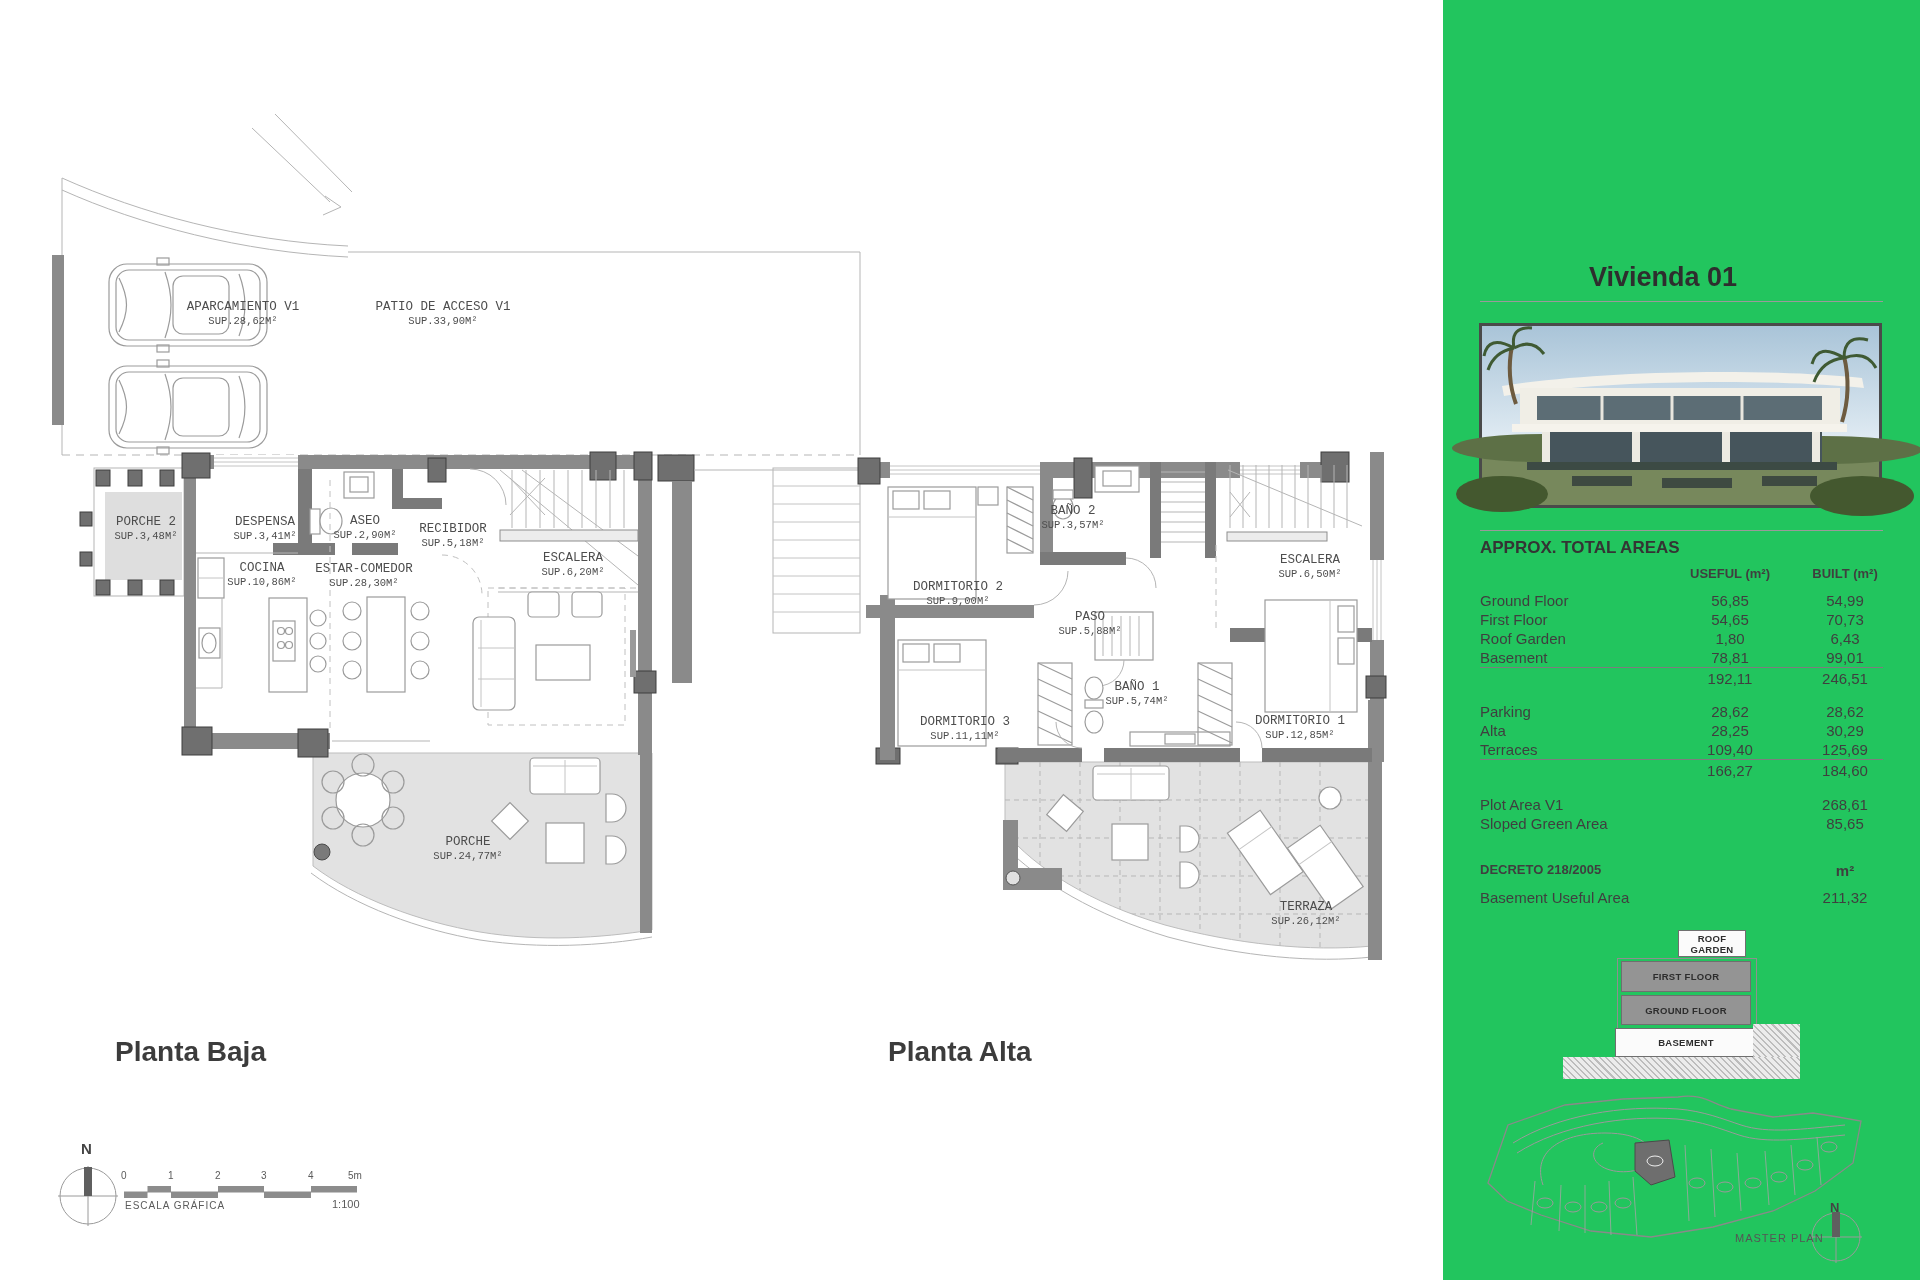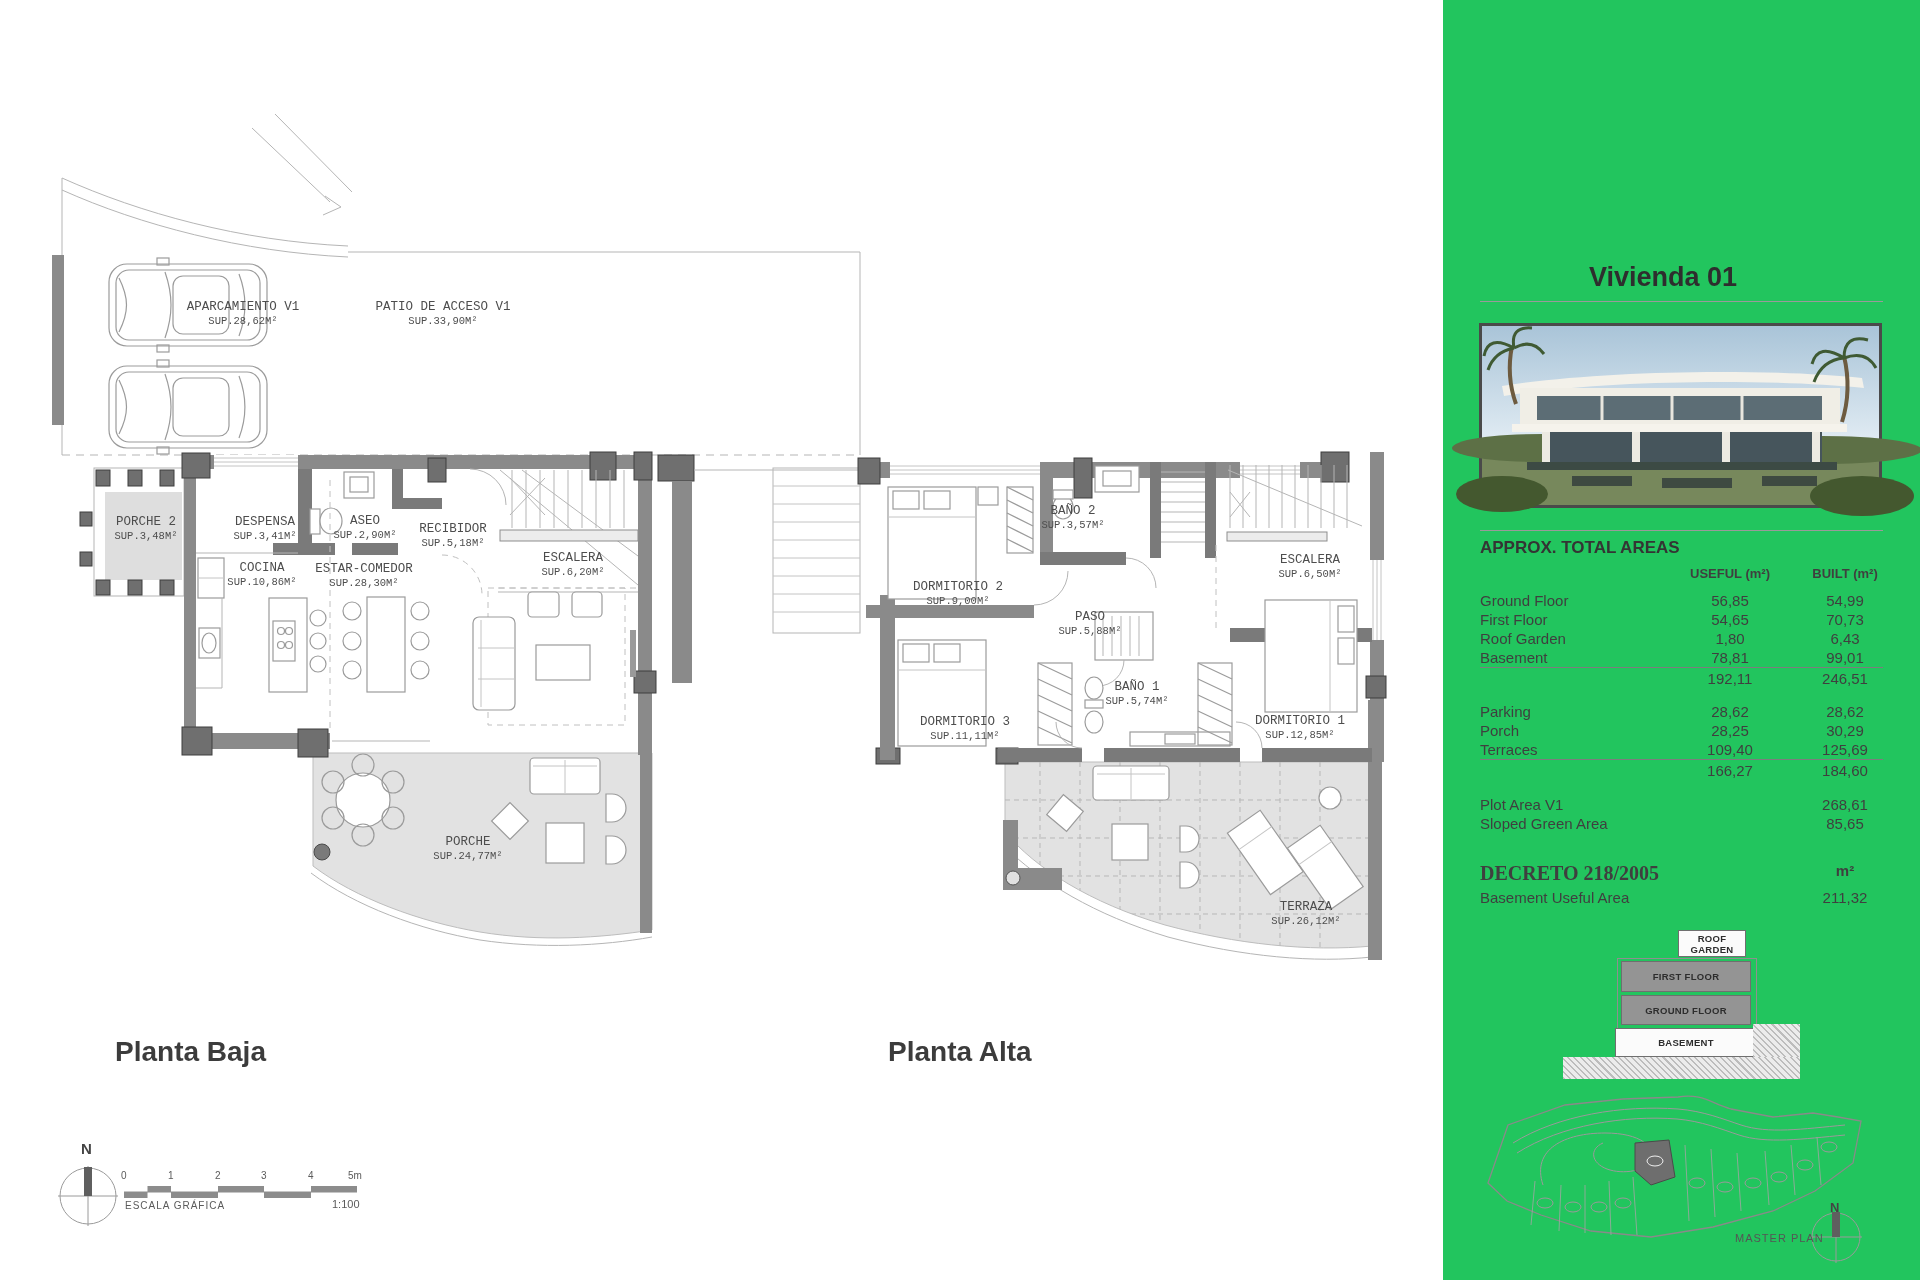--- a/index.html
+++ b/index.html
@@ -572,21 +572,21 @@
     <div class="trow tline" style="top:667px;">
       <span class="c2">192,11</span>
         <span class="c3">246,51</span>
     </div>
     <div class="trow" style="top:703px;">
       <span class="c1">Parking</span>
         <span class="c2">28,62</span>
         <span class="c3">28,62</span>
     </div>
     <div class="trow" style="top:722px;">
-      <span class="c1">Porch</span>
+      <span class="c1">Alta</span>
         <span class="c2">28,25</span>
         <span class="c3">30,29</span>
     </div>
     <div class="trow" style="top:741px;">
       <span class="c1">Terraces</span>
         <span class="c2">109,40</span>
         <span class="c3">125,69</span>
     </div>
     <div class="trow tline" style="top:759px;">
       <span class="c2">166,27</span>
@@ -594,21 +594,21 @@
     </div>
     <div class="trow" style="top:796px;">
       <span class="c1">Plot Area V1</span>
         <span class="c3">268,61</span>
     </div>
     <div class="trow" style="top:815px;">
       <span class="c1">Sloped Green Area</span>
         <span class="c3">85,65</span>
     </div>
     <div class="trow" style="top:862px;height:22px;">
-      <span class="c1 b" style="font-size:20px;font-family:Liberation Serif, serif;">DECRETO 218/2005</span>
+      <span class="c1 b" style="font-size:13px;">DECRETO 218/2005</span>
       <span class="c3 b">m²</span>
     </div>
     <div class="trow" style="top:889px;">
       <span class="c1">Basement Useful Area</span>
         <span class="c3">211,32</span>
     </div>
 
     <div class="stackbox stack-white" style="left:235px;top:930px;width:68px;height:27px;">ROOF GARDEN</div>
     <div style="position:absolute;left:174px;top:958px;width:138px;height:102px;border:1px solid #8f8f8f;"></div>
     <div class="stackbox stack-gray" style="left:178px;top:961px;width:130px;height:31px;">FIRST FLOOR</div>

